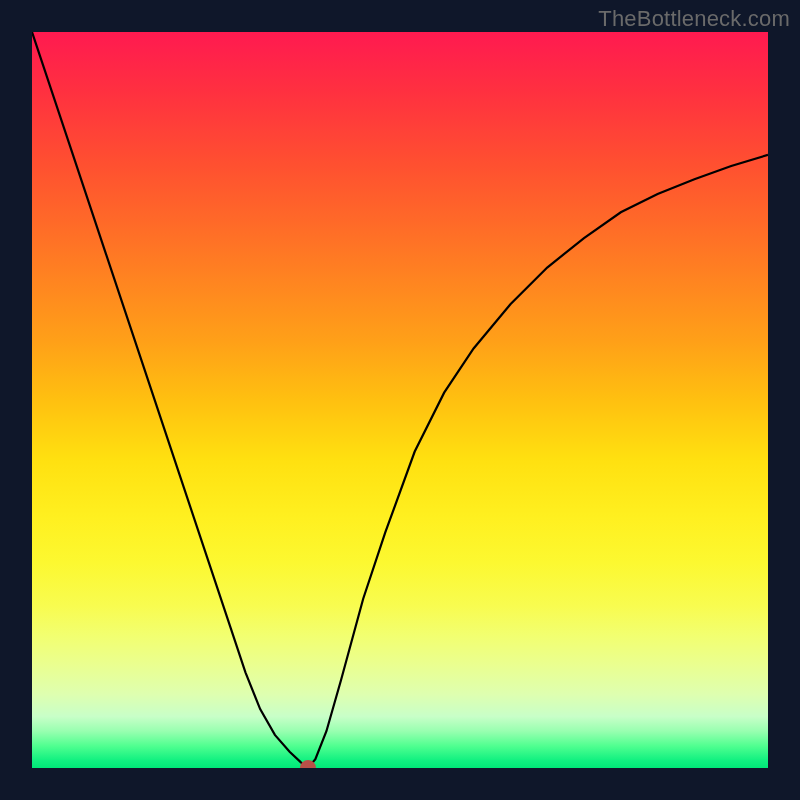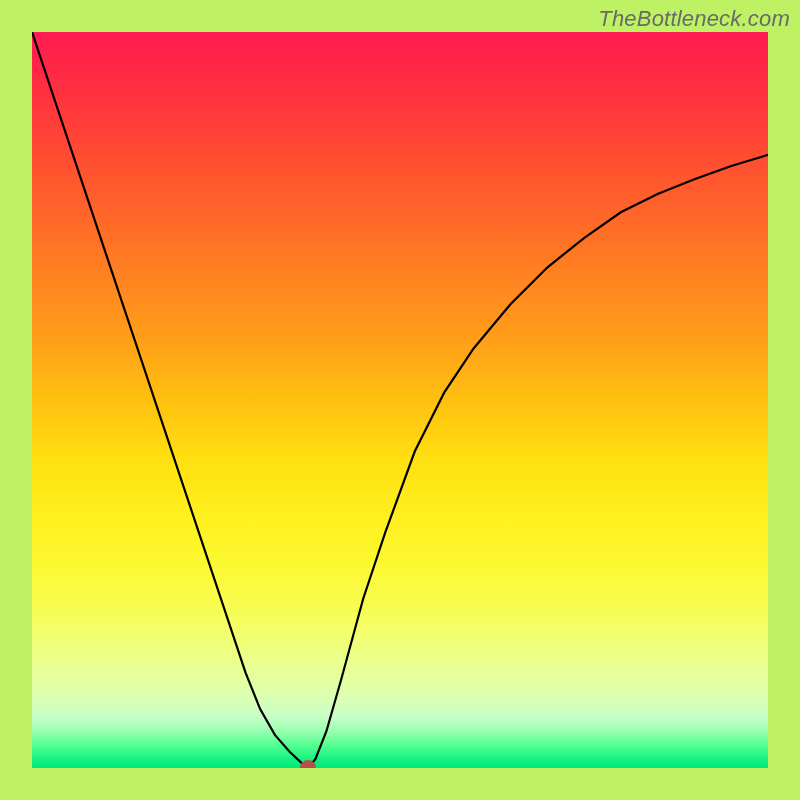--- a/index.html
+++ b/index.html
@@ -1,22 +1,21 @@
 <!DOCTYPE html>
 <html><head>
 <meta charset="utf-8">
 <style>
   * { margin: 0; padding: 0; box-sizing: border-box; }
   html, body { width: 800px; height: 800px; overflow: hidden; background: #000; }
   .chart-container {
     position: relative;
     width: 800px;
     height: 800px;
-    background: #bef264;
-    font-style: italic;
+    background: #0f172a;
   }
   .plot-area {
     position: absolute;
     left: 32px;
     top: 32px;
     width: 736px;
     height: 736px;
     background: linear-gradient(to bottom,
       #ff1a50 0%,
       #ff3040 8%,

